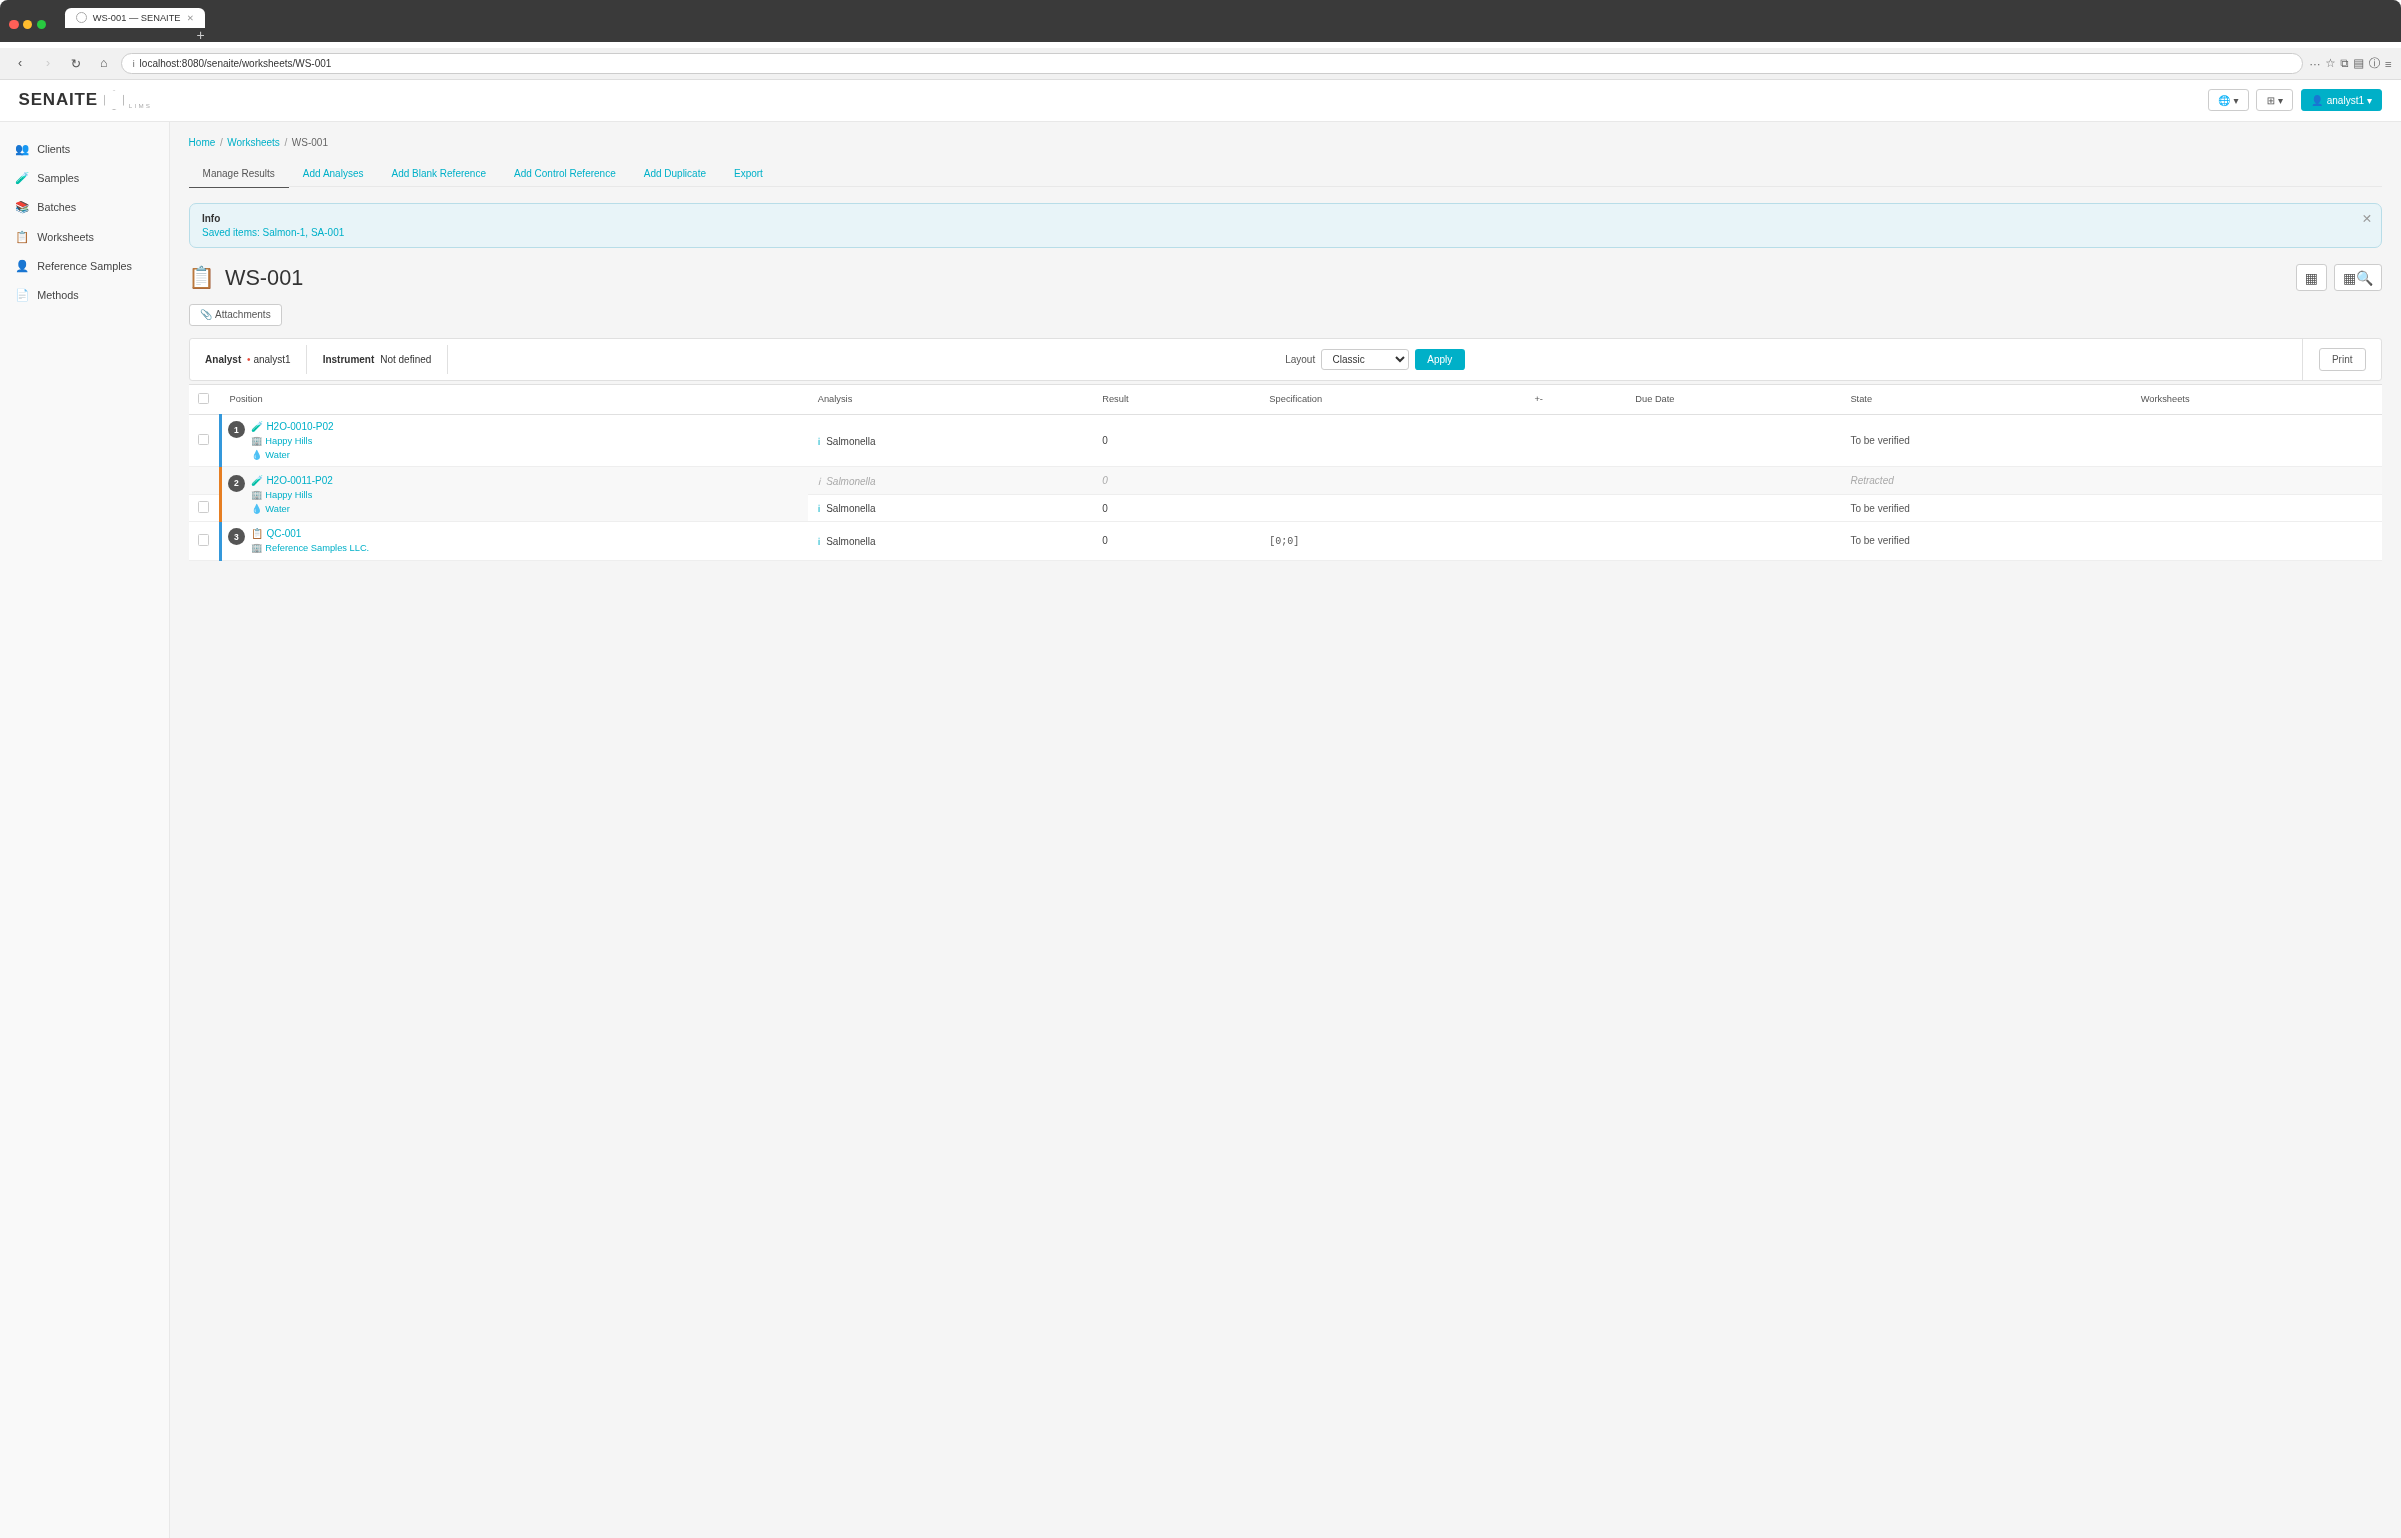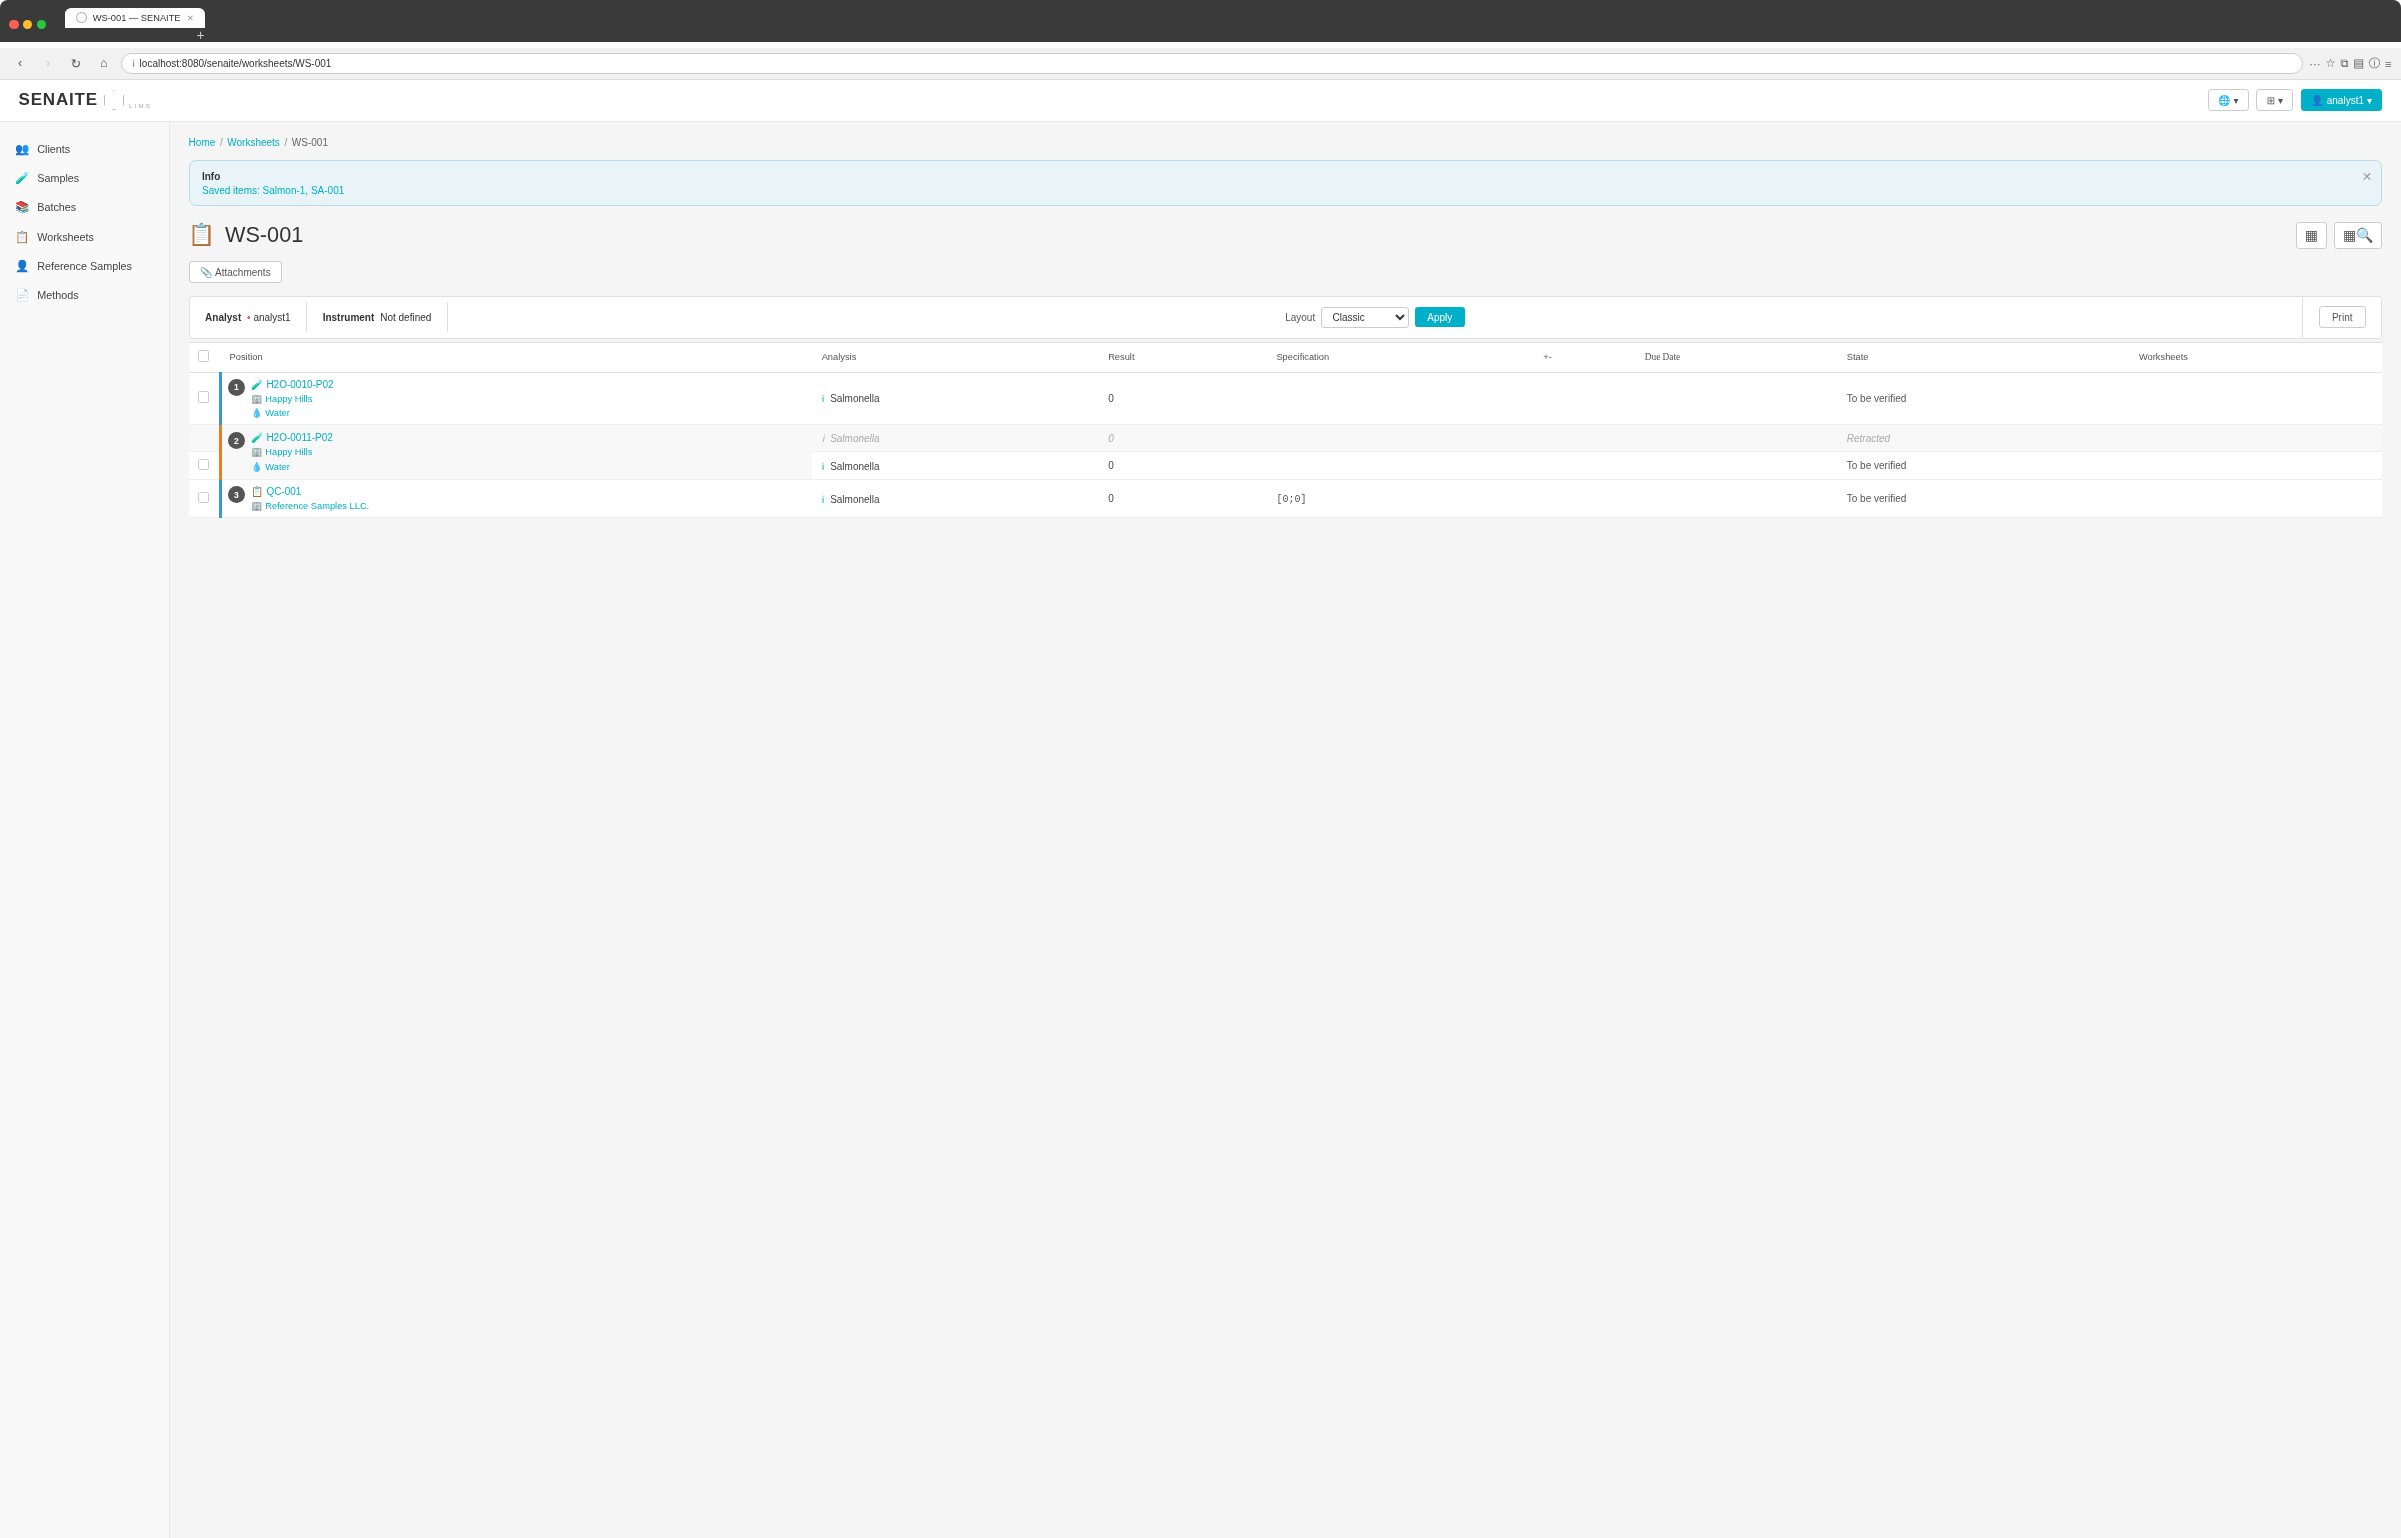--- a/index.html
+++ b/index.html
@@ -111,21 +111,21 @@
 
     .position-cell { display: flex; align-items: flex-start; gap: 6.2px; }
     .pos-content { display: flex; flex-direction: column; gap: 3.1px; }
 
     .spec-val { color: #555; font-family: Liberation Mono, monospace; }
 
     
     .state-text { color: #555; }
 
     
-    .th-sort { display: flex; gap: 2.3px; cursor: pointer; white-space: nowrap; font-family: Liberation Serif, serif; }
+    .th-sort { display: flex; gap: 2.3px; cursor: pointer; white-space: nowrap; }
   </style>
 </head>
 <body>
 
 <div class="browser-chrome">
   <div class="browser-titlebar">
     <div class="traffic-lights">
       <div class="traffic-light tl-red"></div>
       <div class="traffic-light tl-yellow"></div>
       <div class="traffic-light tl-green"></div>
@@ -208,20 +208,28 @@
       
       <div class="breadcrumb">
         <a href="#">Home</a>
         <span class="sep">/</span>
         <a href="#">Worksheets</a>
         <span class="sep">/</span>
         <span class="current">WS-001</span>
       </div>
 
       
+      <div class="tabs">
+        <a class="tab active" href="#">Manage Results</a>
+        <a class="tab link" href="#">Add Analyses</a>
+        <a class="tab link" href="#">Add Blank Reference</a>
+        <a class="tab link" href="#">Add Control Reference</a>
+        <a class="tab link" href="#">Add Duplicate</a>
+        <a class="tab link" href="#">Export</a>
+      </div>
 
       
 
       
       <div class="info-box">
         <div class="info-title">Info</div>
         <div class="info-text">Saved items: Salmon-1, SA-001</div>
         <span class="close-btn">✕</span>
       </div>
 

